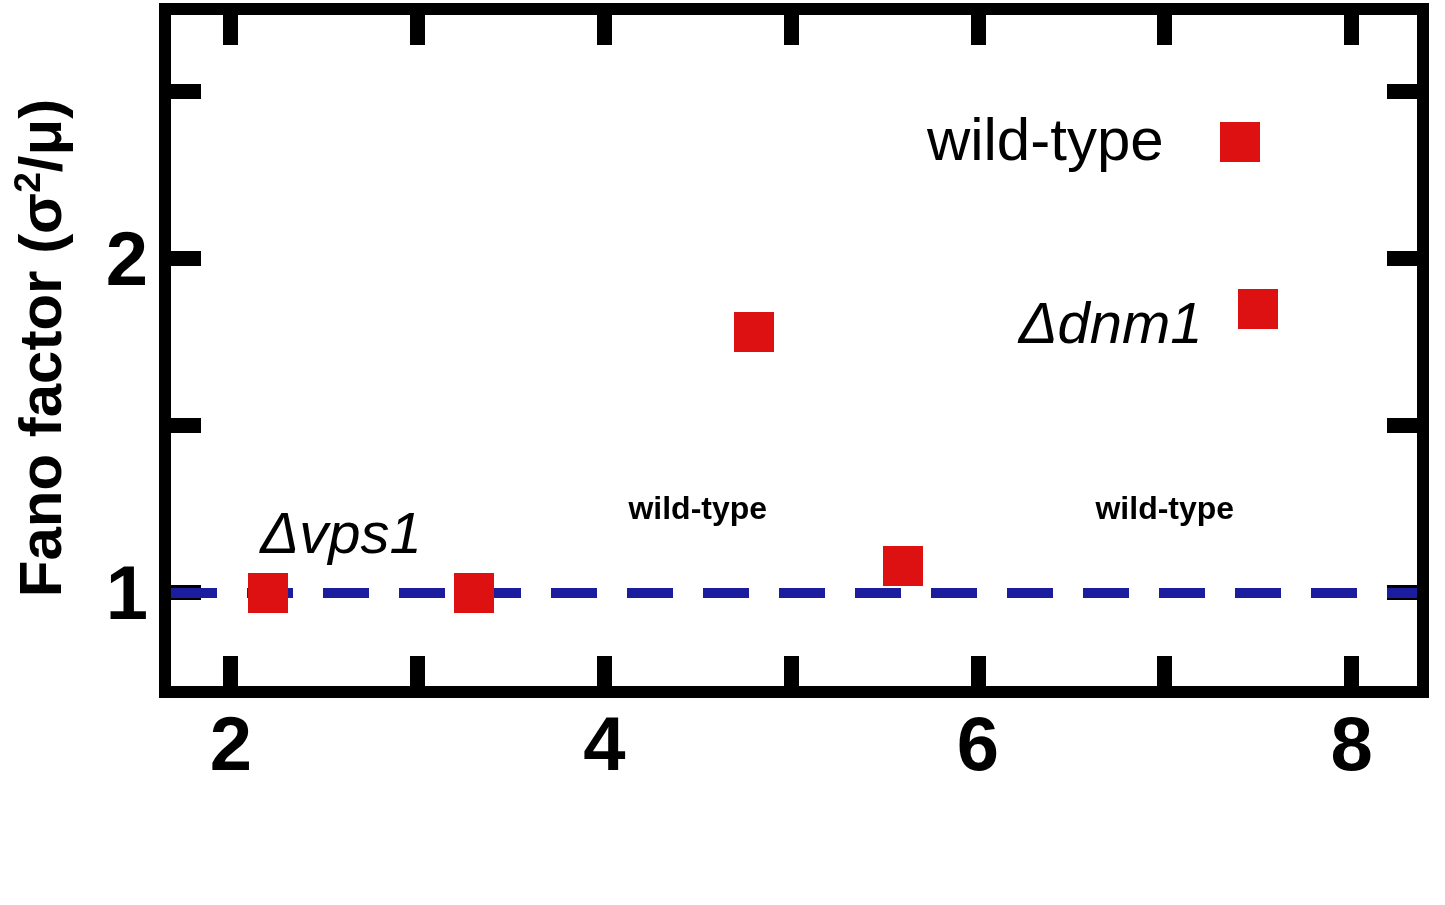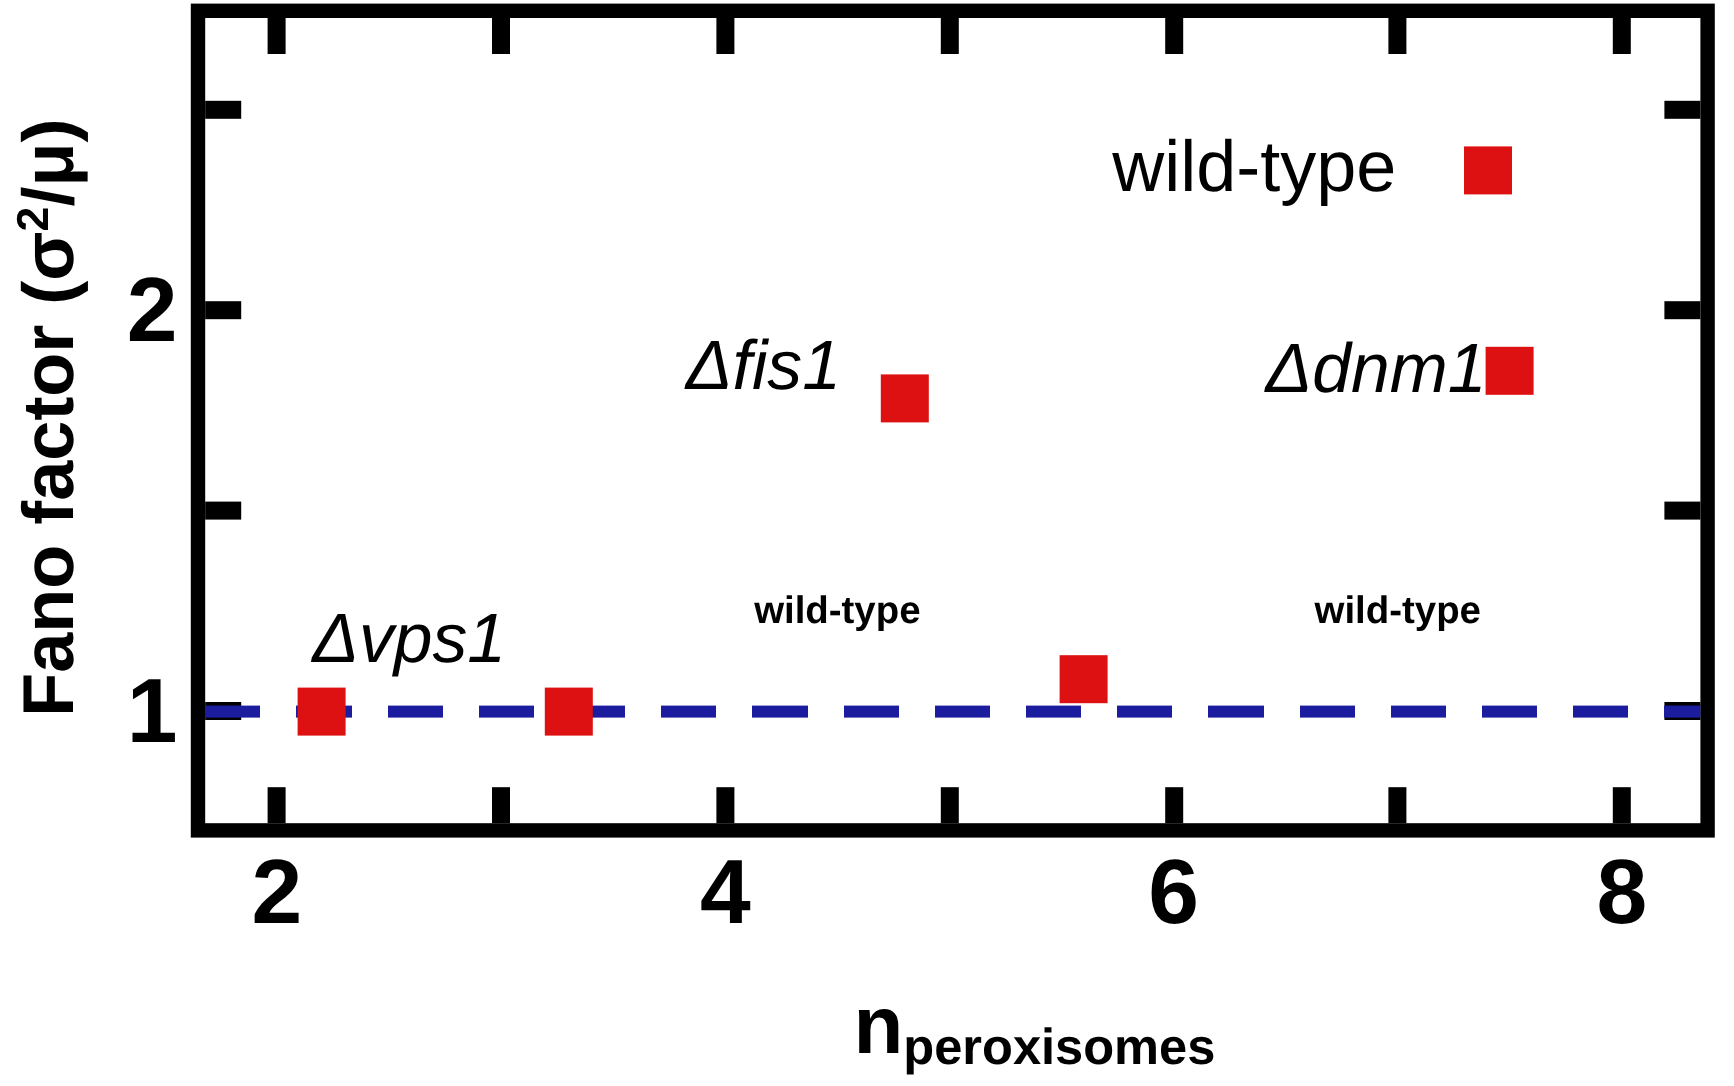--- a/index.html
+++ b/index.html
@@ -125,38 +125,32 @@
         <div class="point" style="left: 582.837px; top: 317.139px; background: rgb(221, 17, 17);"></div>
         <div class="point" style="left: 732.282px; top: 550.821px; background: rgb(221, 17, 17);"></div>
         <div class="point" style="left: 1068.53px; top: 126.856px; background: rgb(221, 17, 17);"></div>
         <div class="point" style="left: 1087.21px; top: 293.771px; background: rgb(221, 17, 17);"></div>
         <div class="annotation gene" style="left: 169.994px; top: 517.438px;">
           <div>Δvps1</div>
         </div>
         <div class="annotation small" style="left: 526.795px; top: 494.07px;">
           <div>wild-type</div>
         </div>
-        <div class="annotation gene" style="left: 465.148px; top: 290.433px;">
-          <div>Δfis1</div>
-        </div>
         <div class="annotation small" style="left: 993.811px; top: 494.07px;">
           <div>wild-type</div>
         </div>
         <div class="annotation plain" style="left: 874.255px; top: 123.517px;">
           <div>wild-type</div>
         </div>
-        <div class="annotation gene" style="left: 939.637px; top: 292px; margin-left: 36px;">
+        <div class="annotation gene" style="left: 939.637px; top: 307px;">
           <div>Δdnm1</div>
         </div>
       </div>
   </div>
 
-  <div class="x-axis-title">
-    <span>n</span><span class="sub">peroxisomes</span>
-  </div>
 
 <div class="tick-label x" style="left: 230.778px; top: 706px;">2</div>
     <div class="tick-label x" style="left: 604.391px; top: 706px;">4</div>
     <div class="tick-label x" style="left: 978.004px; top: 706px;">6</div>
     <div class="tick-label x" style="left: 1351.62px; top: 706px;">8</div>
     <div class="tick-label y" style="left: 148px; top: 592.527px;">1</div>
     <div class="tick-label y" style="left: 148px; top: 258.697px;">2</div>
   </div>
 
 </body></html>

